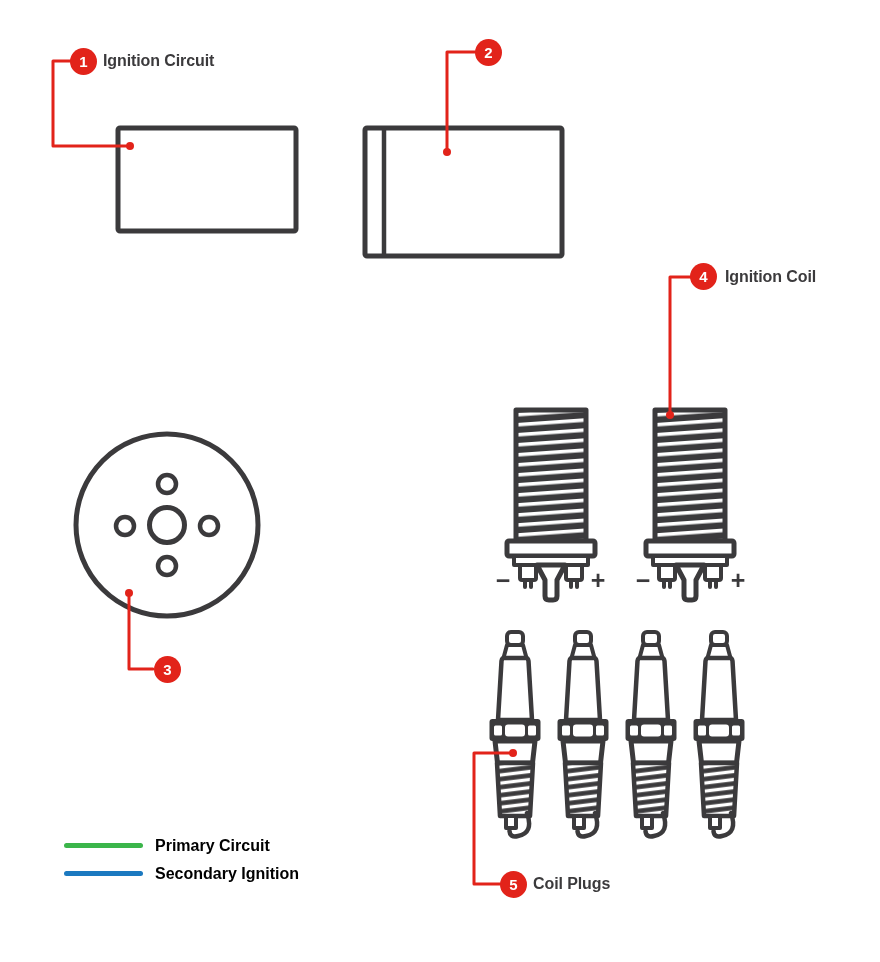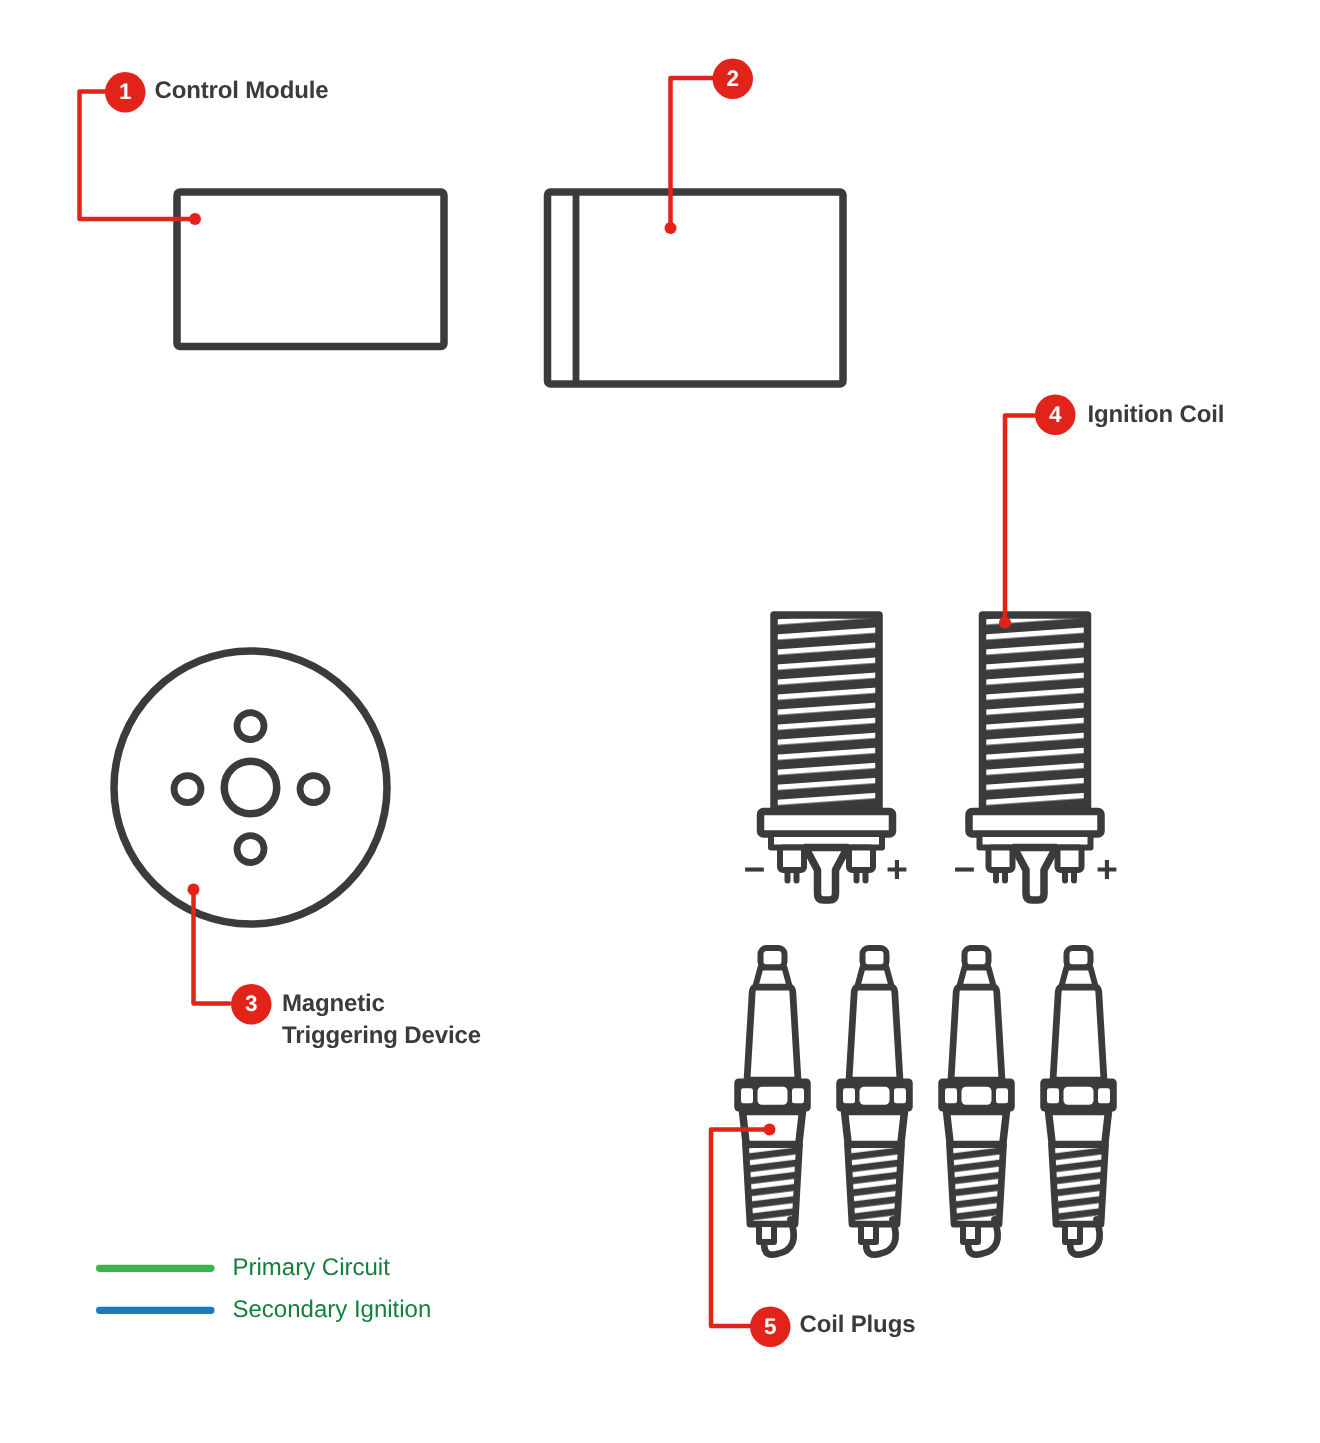--- a/index.html
+++ b/index.html
@@ -16,21 +16,21 @@
   .label-text{
     position:absolute;font-weight:bold;font-size:16px;line-height:20px;
     color:#3b3a3c;letter-spacing:-0.1px;white-space:pre-line;
   }
   .sign{
     position:absolute;font-weight:bold;font-size:25px;color:#3b3a3c;
     transform:translate(-50%,-52%);line-height:1;
   }
   .legend-swatch{position:absolute;}
   .legend-label{
-    position:absolute;font-weight:normal;font-size:16px;line-height:20px;color:#15803d;
+    position:absolute;font-weight:bold;font-size:16px;line-height:20px;color:#000000;
   }
 </style>
 </head>
 <body>
 
 <div class="canvas">
 
   <svg class="diagram-svg" width="880" height="962" viewBox="0 0 880 962">
     <defs>
       <pattern id="coil-stripes" width="10" height="10" patternUnits="userSpaceOnUse" patternTransform="rotate(-4)">
@@ -121,22 +121,21 @@
   <div class="badge" style="left:154px;top:656px">
     <span>3</span>
   </div>
   <div class="badge" style="left:690px;top:263px">
     <span>4</span>
   </div>
   <div class="badge" style="left:500px;top:871px">
     <span>5</span>
   </div>
 
-  <div class="label-text" style="left:103px;top:51px">Control Module</div>
-  <div class="label-text" style="left:188px;top:659px;width:138px;line-height:21px">Magnetic Triggering Device</div>
+  <div class="label-text" style="left:103px;top:51px">Ignition Circuit</div>
   <div class="label-text" style="left:725px;top:267px">Ignition Coil</div>
   <div class="label-text" style="left:533px;top:874px">Coil Plugs</div>
 
   <div class="sign" style="left:503px;top:581px">−</div>
   <div class="sign" style="left:598px;top:581px">+</div>
   <div class="sign" style="left:643px;top:581px">−</div>
   <div class="sign" style="left:738px;top:581px">+</div>
 
   <svg class="legend-swatch" style="left:64px;top:843px" width="80" height="6">
     <rect width="79" height="5" rx="2.5" fill="#3bb54a"></rect>

